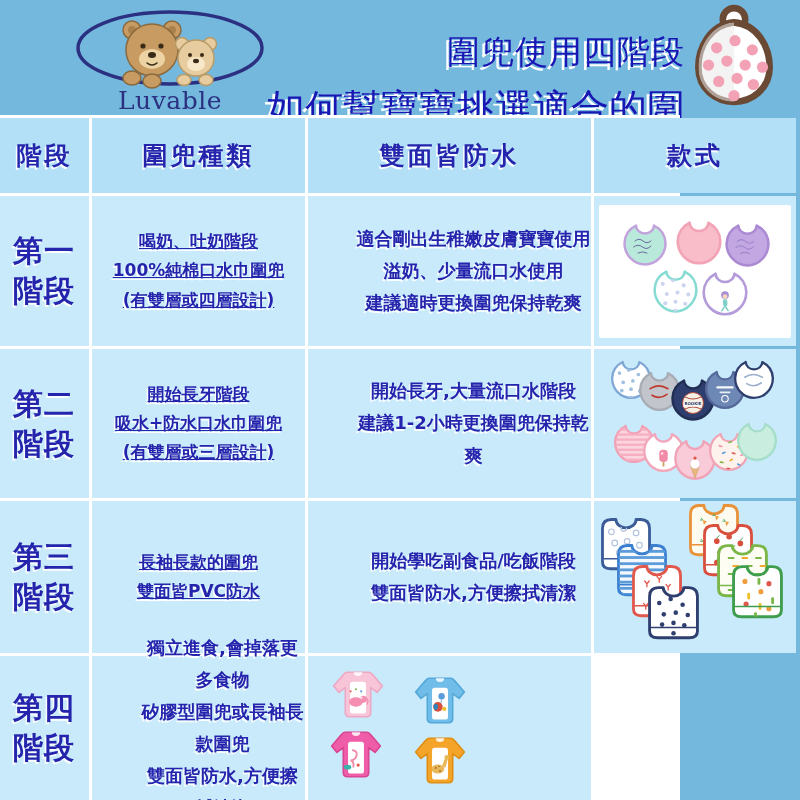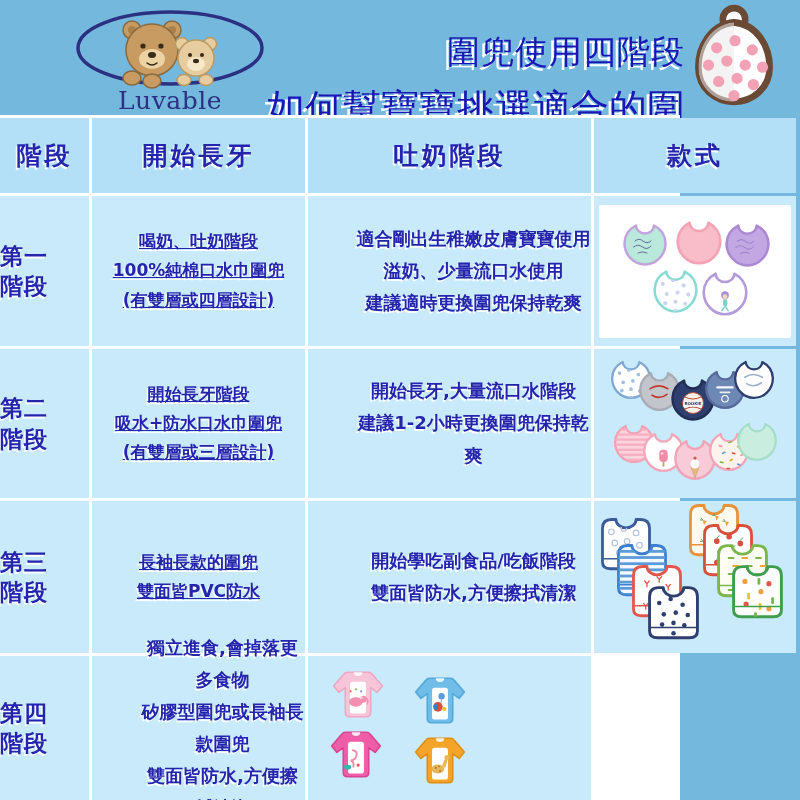--- a/index.html
+++ b/index.html
@@ -16,21 +16,21 @@
   .t2{font-size:38px;}
   .bibicon{position:absolute;left:688px;top:2px;}
   
   .table{position:absolute;top:115px;left:0;width:680px;height:685px;background:#ffffff;
          display:grid;grid-template-columns:89px 213px 283px 202px;
          grid-template-rows:75px 150px 149px 152px 144px;gap:3px;
          padding:3px 4px 0 0;box-sizing:border-box;}
   .cell{background:#c8eafb;color:#2424ad;font-weight:bold;display:flex;align-items:center;
         justify-content:center;text-align:center;text-shadow:-1.5px 2px 0 rgba(255,255,255,.92);}
   .hcell{background:#b3e0f6;font-size:25px;letter-spacing:3px;}
-  .stage{font-size:23px;line-height:1.32;justify-content:flex-start;
+  .stage{font-size:30px;line-height:1.32;justify-content:flex-start;padding-left:13px;
          white-space:pre-line;text-align:left;letter-spacing:1px;}
   .type{font-size:17px;line-height:1.72;white-space:pre-line;text-decoration:underline;}
   .feature{font-size:18px;line-height:1.78;white-space:pre-line;padding-left:48px;}
   .stylecell{position:relative;overflow:hidden;padding:0;}
   .photo-card{position:absolute;left:5px;top:9px;width:192px;height:133px;background:#ffffff;border-radius:2px;}
 </style>
 </head>
 <body>
 
 <div class="page">
@@ -89,22 +89,22 @@
       <circle cx="73" cy="64" r="5.5" fill="#f2a2b4"></circle>
         <circle cx="30" cy="78" r="5.5" fill="#f2a2b4"></circle>
       <circle cx="48" cy="75" r="5.5" fill="#f2a2b4"></circle>
         <circle cx="64" cy="81" r="5.5" fill="#f2a2b4"></circle>
       <circle cx="45" cy="92" r="5.5" fill="#f2a2b4"></circle>
     </g>
   </svg>
 
   <div class="table">
     <div class="cell hcell">階段</div>
-    <div class="cell hcell">開始長牙</div>
-    <div class="cell hcell">吐奶階段</div>
+    <div class="cell hcell">圍兜種類</div>
+    <div class="cell hcell">雙面皆防水</div>
     <div class="cell hcell">款式</div>
 
     <div class="cell stage">第一
 階段</div>
     <div class="cell type">喝奶、吐奶階段
 100%純棉口水巾圍兜
 (有雙層或四層設計)</div>
     <div class="cell feature">適合剛出生稚嫩皮膚寶寶使用
 溢奶、少量流口水使用
 建議適時更換圍兜保持乾爽</div>

